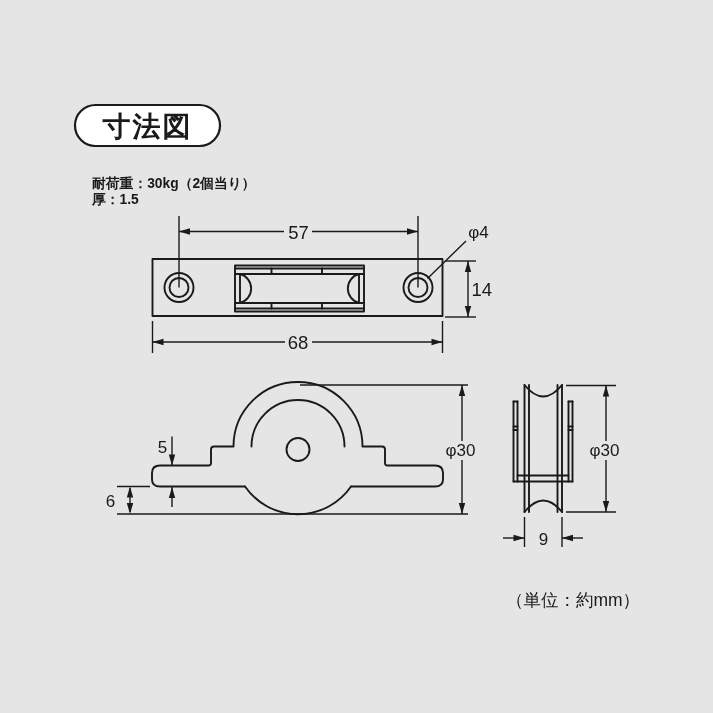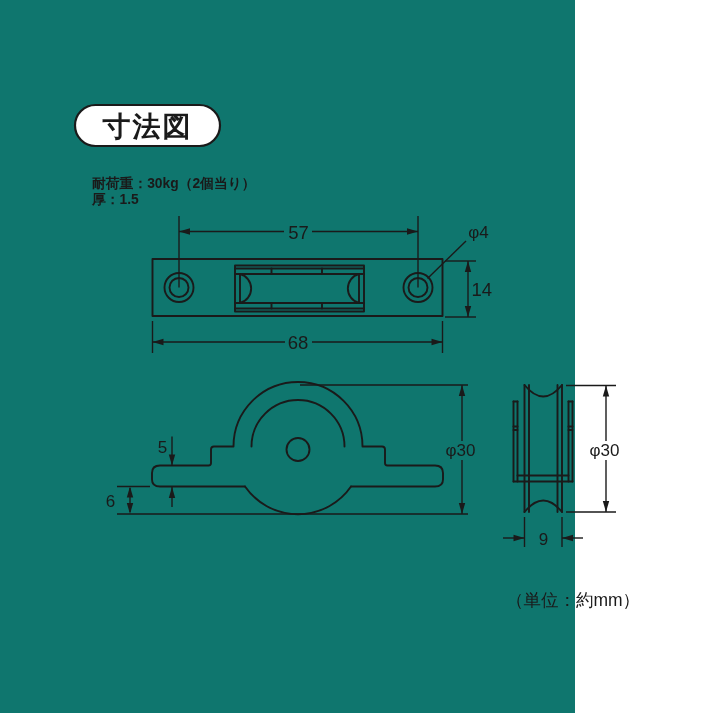--- a/index.html
+++ b/index.html
@@ -6,23 +6,23 @@
     margin: 0;
     padding: 0;
     background: #ffffff;
     width: 713px;
     height: 713px;
     overflow: hidden;
     font-family: "Liberation Sans", "DejaVu Sans", sans-serif;
   }
   #stage {
     position: relative;
-    width: 575px;
+    width: 713px;
     height: 713px;
-    background: #0f766e;
+    background: #e5e5e5;
   }
   svg { display: block; }
   .outline {
     fill: none;
     stroke: #1a1a1a;
     stroke-width: 1.9;
     stroke-linejoin: round;
     stroke-linecap: round;
   }
   .thin {

